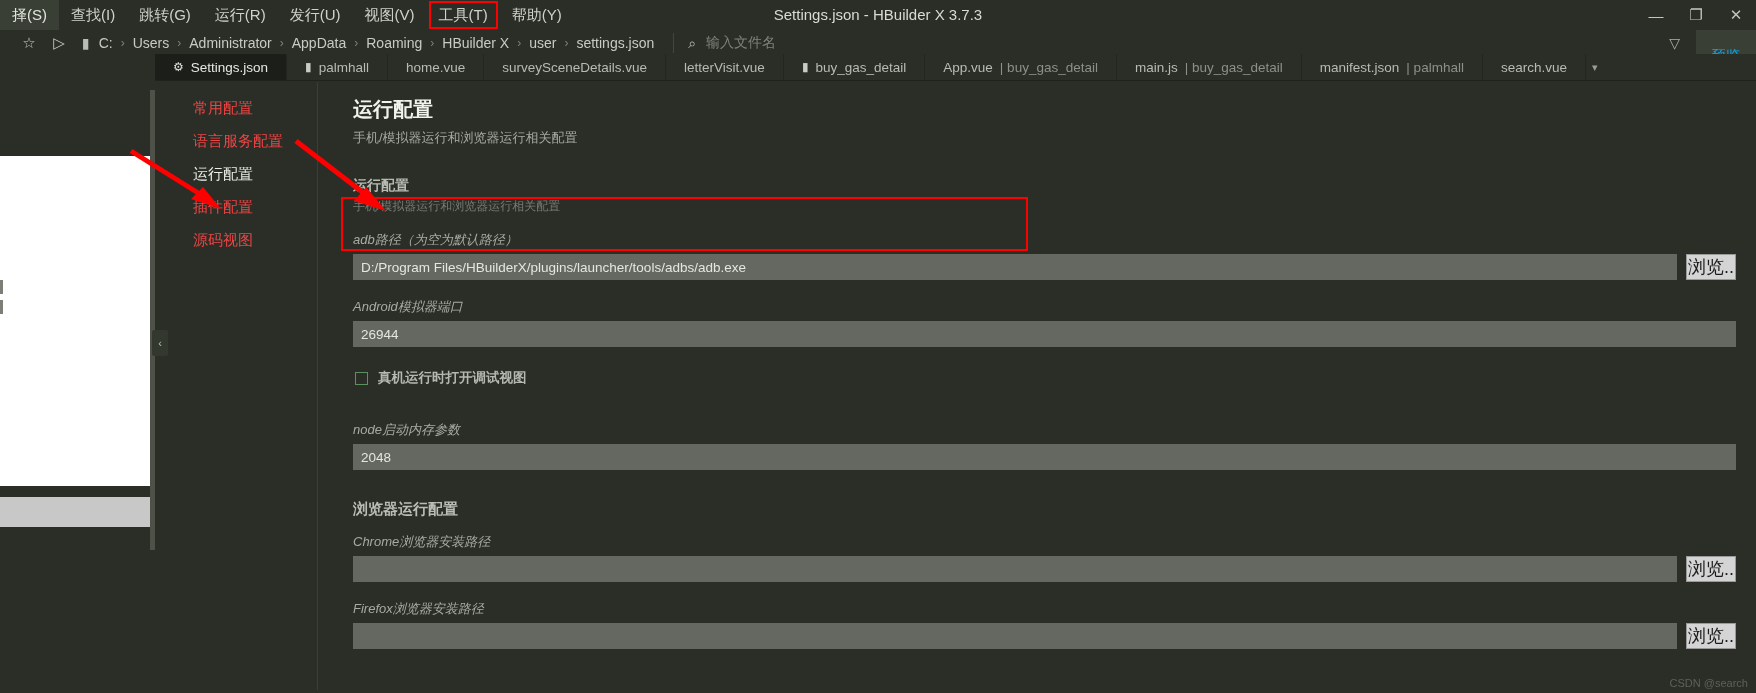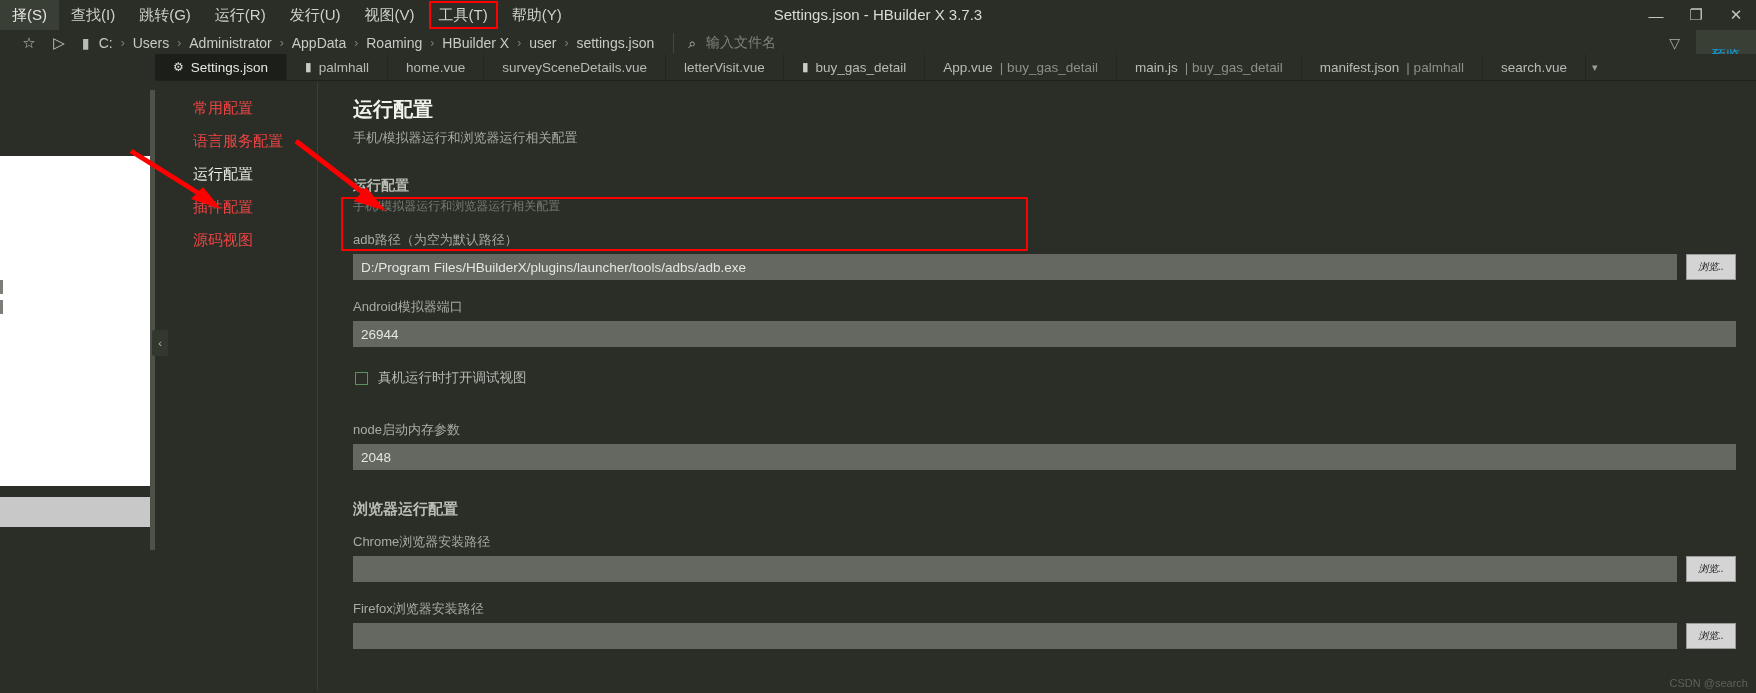--- a/index.html
+++ b/index.html
@@ -114,33 +114,33 @@
     position: absolute; left: 151px; top: 0; width: 1437px; height: 611px;
     padding: 14px 20px 0 34px; overflow: hidden;
   }
   .page-title { font-size: 20px; font-weight: bold; color: #f0f2ec; margin-bottom: 6px; }
   .page-sub { font-size: 13px; color: #a6a9a2; margin-bottom: 30px; }
 
   .sec-title { font-size: 14px; font-weight: bold; color: #b8bbb4; margin-bottom: 3px; }
   .sec-sub { font-size: 12px; color: #787b74; margin-bottom: 16px; }
 
   .field { margin-bottom: 18px; position: relative; }
-  .field-label { font-size: 13px; color: #a8aba4; margin-bottom: 5px; }
+  .field-label { font-size: 13px; color: #a8aba4; margin-bottom: 5px; font-style: italic; }
   .field-row { display: flex; align-items: stretch; gap: 9px; }
   .text-input {
     flex: 1; height: 26px; background: #646861; border: none; outline: none;
     color: #e4e6e0; font-size: 13.5px; padding: 0 8px; font-family: "Liberation Sans", sans-serif;
   }
   .browse-btn {
     width: 50px; height: 26px; background: #d4d4d4; color: #1c1c1c;
-    font-size: 10px; display: flex; align-items: center; justify-content: center;
-    border: 1px solid #9a9a9a; white-space: nowrap; font-style: italic;
-  }
-
-  .checkbox-row { display: flex; align-items: center; gap: 10px; margin: 22px 0 34px 2px; }
+    font-size: 18px; display: flex; align-items: center; justify-content: center;
+    border: 1px solid #9a9a9a; white-space: nowrap;
+  }
+
+  .checkbox-row { display: flex; align-items: center; gap: 10px; margin: 22px 0 34px 2px; font-weight: bold; }
   .checkbox {
     width: 13px; height: 13px; border: 1px solid #5e8f5e; background: #2a2e27;
   }
   .checkbox-label { font-size: 13.5px; color: #b5b8b1; }
 
   .group-title { font-size: 15px; font-weight: bold; color: #babdb6; margin: 0 0 14px 0; }
   .group-title.spaced { margin-top: 30px; }
 
   
   .red-box {

